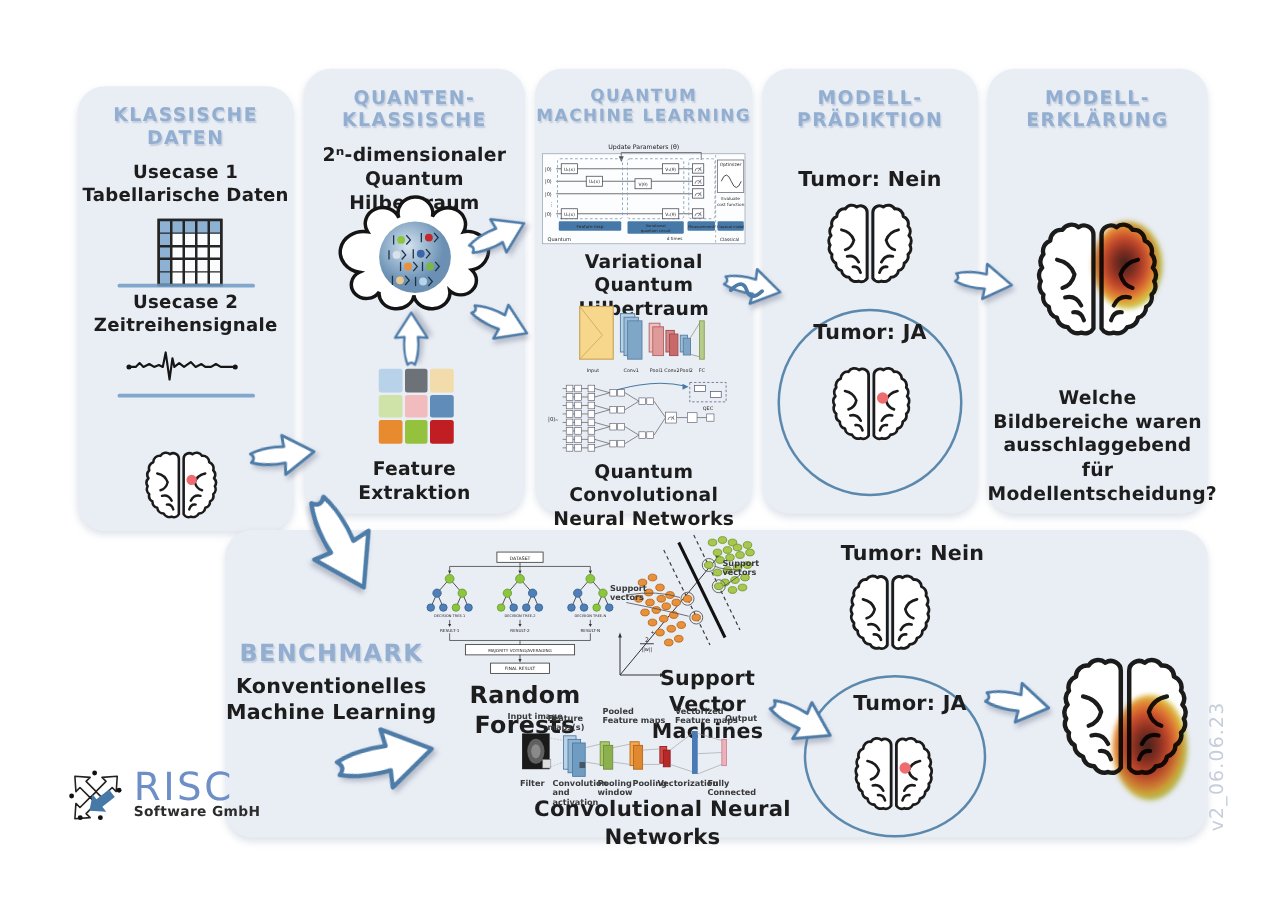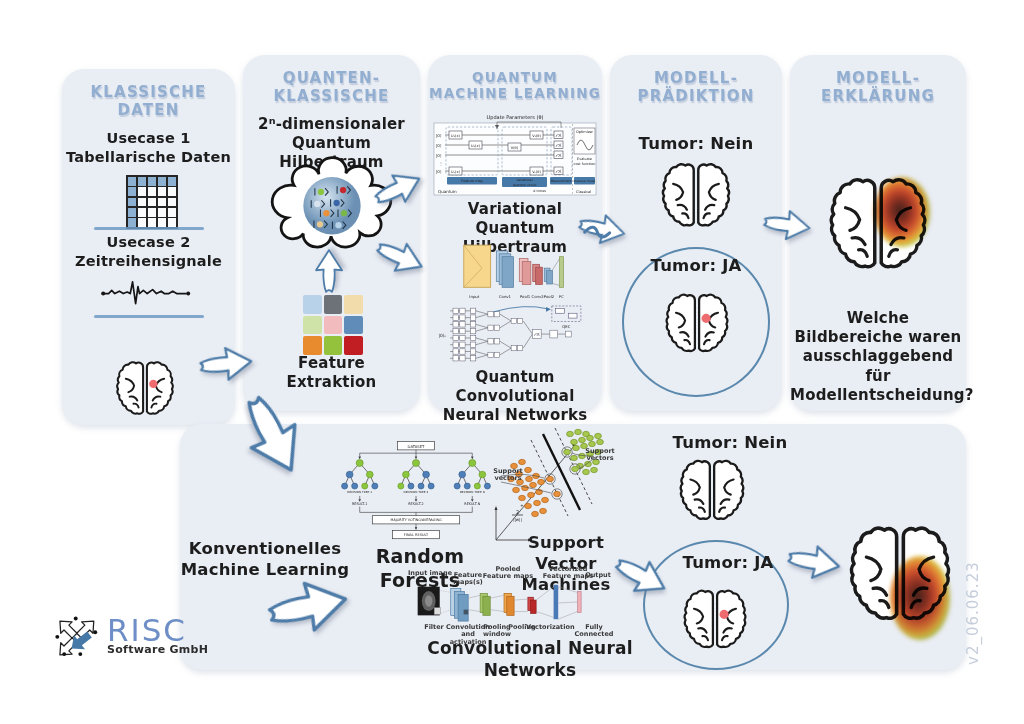--- a/index.html
+++ b/index.html
@@ -13,21 +13,21 @@
   .ellipse{position:absolute;border:2.2px solid #5b88ad;border-radius:50%}
   .heat{position:absolute;border-radius:50%;filter:blur(2px);mix-blend-mode:multiply;opacity:.92;
         background:radial-gradient(ellipse at 46% 48%, #2e0d06 0%, #7e1d0e 22%, #c43c1a 40%, #e07b22 55%, #d9b92e 65%, #8fba3e 75%, #5e9a57 83%, rgba(100,140,200,.5) 91%, rgba(120,150,210,0) 100%)}
   .tbl{position:absolute;display:grid;grid-template-columns:repeat(5,1fr);grid-template-rows:repeat(5,1fr);border:2px solid #252525;background:#252525;gap:1.5px}
   .tbl i{background:#fbfcfd}
   .tbl i:nth-child(-n+5){background:#8db1d3}
   .tbl i:nth-child(5n+1){background:#8db1d3}
   .fgrid{position:absolute;display:grid;grid-template-columns:repeat(3,1fr);grid-template-rows:repeat(3,1fr);gap:2px}
   .fgrid i{border-radius:2px}
   .divider{position:absolute;height:2.5px;background:#6f9bc4;border-radius:2px;opacity:.85}
-  .t-lbl{position:absolute;font-size:6.5px;font-weight:600;color:#3a3a3a;text-align:center;white-space:pre-line;line-height:1.15}
+  .t-lbl{position:absolute;font-size:6.5px;font-weight:600;color:#3a3a3a;text-align:left;white-space:pre-line;line-height:1.15}
   .ver{position:absolute;writing-mode:vertical-rl;transform:rotate(180deg);color:#c6cedb;font-size:15px;font-weight:500;letter-spacing:1px}
   .s13{font-size:13.5px}.s14{font-size:14.5px}.s15{font-size:15px}.s16{font-size:16.5px}.s17{font-size:17px}.s19{font-size:19px}
   svg{overflow:visible}
   svg text{font-family:"DejaVu Sans",sans-serif;fill:#222}
   .t28{font-size:2.8px}.t3{font-size:3px}.t34{font-size:3.4px}.t35{font-size:3.5px}.t4{font-size:4px}.t42{font-size:4.2px}.t45{font-size:4.5px}.t5{font-size:5px}
   .logo{position:absolute;display:flex;align-items:flex-start;gap:6px}
   .logo .brand{font-size:31px;font-weight:400;color:#6d8ec6;letter-spacing:2px;line-height:.95}
   .logo .brandsub{font-size:11px;font-weight:700;color:#2c2c2c;margin-top:-2px;letter-spacing:.3px}
 </style>
 </head>
@@ -146,21 +146,21 @@
       <i style="background: rgb(184, 210, 234);"></i>
         <i style="background: rgb(109, 114, 120);"></i>
         <i style="background: rgb(242, 220, 171);"></i>
         <i style="background: rgb(207, 227, 168);"></i>
         <i style="background: rgb(242, 188, 190);"></i>
         <i style="background: rgb(95, 140, 184);"></i>
         <i style="background: rgb(232, 138, 46);"></i>
         <i style="background: rgb(149, 194, 61);"></i>
         <i style="background: rgb(192, 30, 34);"></i>
     </div>
-    <div class="hw s15" style="top:299px">Feature
+    <div class="hw s15" style="top:311px">Feature
 Extraktion</div>
   </div>
 
   <div class="panel" style="left:428px;top:55px;width:174px;height:356px">
     <div class="ptitle s13" style="top:14px">QUANTUM
 MACHINE LEARNING</div>
 
     <svg class="diag" style="left:5px;top:56px;width:164px;height:88px" viewBox="0 0 164 88">
       <rect x="1" y="12" width="162" height="72" fill="#fcfdfe" stroke="#9aa4b2" stroke-width="0.6"></rect>
       <text x="82" y="8" class="t5" text-anchor="middle">Update Parameters (θ)</text>
@@ -346,20 +346,21 @@
         <use href="#sym-brain"></use>
       </svg>
     <div class="heat" style="left:84px;top:122px;width:56px;height:70px"></div>
     <div class="hw s15" style="top:254px">Welche
 Bildbereiche waren
 ausschlaggebend für
 Modellentscheidung?</div>
   </div>
 
   <div class="panel" style="left:180px;top:424px;width:786px;height:246px">
+    <div class="ptitle s19" style="left:0;right:auto;width:170px;top:88px">BENCHMARK</div>
     <div class="hw s16" style="left:0;right:auto;width:170px;top:114px">Konventionelles
 Machine Learning</div>
 
     <svg class="diag" style="left:152px;top:16px;width:168px;height:102px" viewBox="0 0 200 124" preserveAspectRatio="none">
       <g fill="#fff" stroke="#3a3a3a" stroke-width="0.8">
         <rect x="78" y="2" width="44" height="10"></rect>
         <rect x="48" y="92" width="104" height="10"></rect>
         <rect x="72" y="110" width="56" height="10"></rect>
       </g>
       <text x="100" y="9.3" class="t45" text-anchor="middle">DATASET</text>

